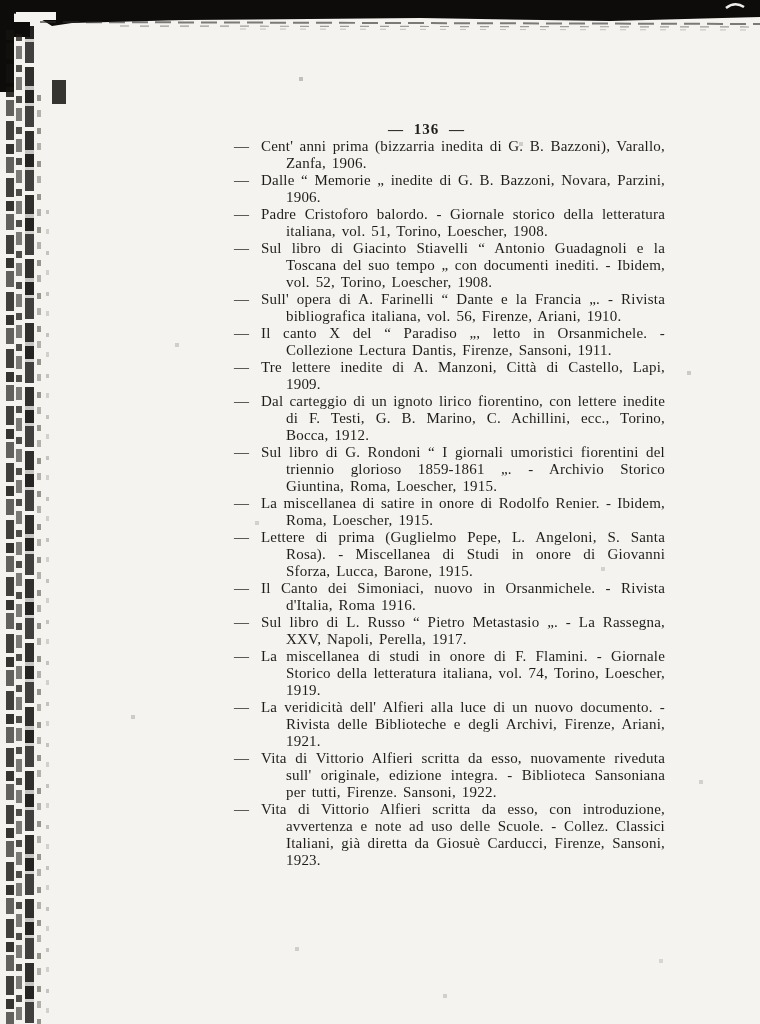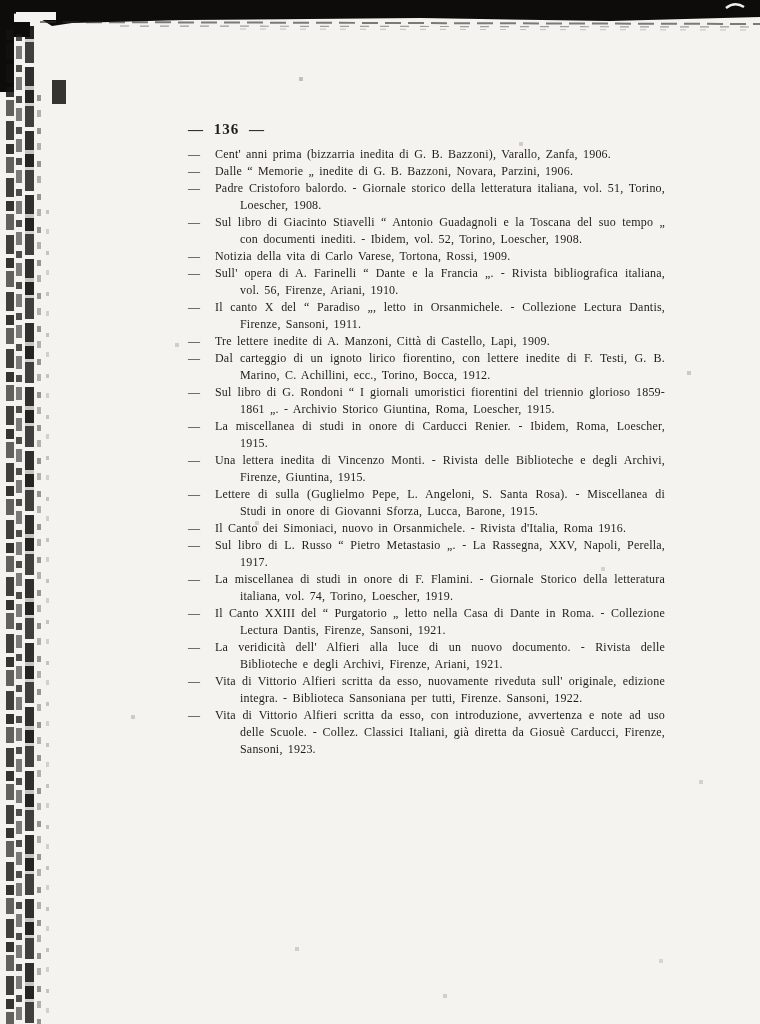--- a/index.html
+++ b/index.html
@@ -70,28 +70,29 @@
   }
   
   .content {
     position: absolute;
     left: 188px;
     top: 121px;
     width: 477px;
     color: #201d19;
   }
   .page-number {
+    text-align: center;
     font-size: 15px;
     font-weight: bold;
     letter-spacing: 1px;
     word-spacing: 5px;
     line-height: 17px;
-    margin-bottom: 8px;
+    margin-bottom: 0;
   }
-  .entries { font-size: 12px; line-height: 17px; }
+  .entries { font-size: 15px; line-height: 17px; margin-left: 46px; }
   .entry {
     margin: 0;
     text-align: justify;
     padding-left: 52px;
     text-indent: -52px;
     letter-spacing: 0.2px;
     word-spacing: 2px;
   }
   .entry .marker {
     display: inline-block;
@@ -123,32 +124,29 @@
   <div id="streak-5" class="streak"></div>
   <div id="speckles" class="artifact"></div>
 
   <div class="content">
     <div class="page-number">— 136 —</div>
     <div class="entries">
         <p class="entry"><span class="marker">—</span><span class="seg">Cent' anni prima (bizzarria inedita di G. B. Bazzoni), Varallo, Zanfa, 1906.</span></p>
         <p class="entry"><span class="marker">—</span><span class="seg">Dalle “ Memorie „ inedite di G. B. Bazzoni, Novara, Parzini, 1906.</span></p>
         <p class="entry"><span class="marker">—</span><span class="seg">Padre Cristoforo balordo. - </span><span class="seg italic">Giornale storico della letteratura italiana</span><span class="seg">, vol. 51, Torino, Loescher, 1908.</span></p>
         <p class="entry"><span class="marker">—</span><span class="seg">Sul libro di Giacinto Stiavelli “ Antonio Guadagnoli e la Toscana del suo tempo „ con documenti inediti. - </span><span class="seg italic">Ibidem</span><span class="seg">, vol. 52, Torino, Loescher, 1908.</span></p>
-        <p class="entry"><span class="marker">—</span><span class="seg">Notizia della vita di Carlo Varese, Tortona, Rossi, 1909.</span></p>
         <p class="entry"><span class="marker">—</span><span class="seg">Sull' opera di A. Farinelli “ Dante e la Francia „. - </span><span class="seg italic">Rivista bibliografica italiana</span><span class="seg">, vol. 56, Firenze, Ariani, 1910.</span></p>
         <p class="entry"><span class="marker">—</span><span class="seg">Il canto X del “ Paradiso „, letto in Orsanmichele. - Collezione </span><span class="seg italic">Lectura Dantis</span><span class="seg">, Firenze, Sansoni, 1911.</span></p>
         <p class="entry"><span class="marker">—</span><span class="seg">Tre lettere inedite di A. Manzoni, Città di Castello, Lapi, 1909.</span></p>
         <p class="entry"><span class="marker">—</span><span class="seg">Dal carteggio di un ignoto lirico fiorentino, con lettere inedite di F. Testi, G. B. Marino, C. Achillini, ecc., Torino, Bocca, 1912.</span></p>
         <p class="entry"><span class="marker">—</span><span class="seg">Sul libro di G. Rondoni “ I giornali umoristici fiorentini del triennio glorioso 1859-1861 „. - </span><span class="seg italic">Archivio Storico Giuntina</span><span class="seg">, Roma, Loescher, 1915.</span></p>
-        <p class="entry"><span class="marker">—</span><span class="seg">La miscellanea di studi in onore di Carducci Renier. - </span><span class="seg italic">Ibidem</span><span class="seg">, Roma, Loescher, 1915.</span></p>
-        <p class="entry"><span class="marker">—</span><span class="seg">Una lettera inedita di Vincenzo Monti. - </span><span class="seg italic">Rivista delle Biblioteche e degli Archivi</span><span class="seg">, Firenze, Giuntina, 1915.</span></p>
-        <p class="entry"><span class="marker">—</span><span class="seg">Lettere di sulla (Guglielmo Pepe, L. Angeloni, S. Santa Rosa). - </span><span class="seg italic">Miscellanea di Studi in onore di Giovanni Sforza</span><span class="seg">, Lucca, Barone, 1915.</span></p>
+        <p class="entry"><span class="marker">—</span><span class="seg">La miscellanea di satire in onore di Rodolfo Renier. - </span><span class="seg italic">Ibidem</span><span class="seg">, Roma, Loescher, 1915.</span></p>
+        <p class="entry"><span class="marker">—</span><span class="seg">Lettere di prima (Guglielmo Pepe, L. Angeloni, S. Santa Rosa). - </span><span class="seg italic">Miscellanea di Studi in onore di Giovanni Sforza</span><span class="seg">, Lucca, Barone, 1915.</span></p>
         <p class="entry"><span class="marker">—</span><span class="seg">Il Canto dei Simoniaci, nuovo in Orsanmichele. - </span><span class="seg italic">Rivista d'Italia</span><span class="seg">, Roma 1916.</span></p>
         <p class="entry"><span class="marker">—</span><span class="seg">Sul libro di L. Russo “ Pietro Metastasio „. - </span><span class="seg italic">La Rassegna</span><span class="seg">, XXV, Napoli, Perella, 1917.</span></p>
         <p class="entry"><span class="marker">—</span><span class="seg">La miscellanea di studi in onore di F. Flamini. - </span><span class="seg italic">Giornale Storico della letteratura italiana</span><span class="seg">, vol. 74, Torino, Loescher, 1919.</span></p>
-        <p class="entry"><span class="marker">—</span><span class="seg">Il Canto XXIII del “ Purgatorio „ letto nella Casa di Dante in Roma. - Collezione </span><span class="seg italic">Lectura Dantis</span><span class="seg">, Firenze, Sansoni, 1921.</span></p>
         <p class="entry"><span class="marker">—</span><span class="seg">La veridicità dell' Alfieri alla luce di un nuovo documento. - </span><span class="seg italic">Rivista delle Biblioteche e degli Archivi</span><span class="seg">, Firenze, Ariani, 1921.</span></p>
         <p class="entry"><span class="marker">—</span><span class="seg">Vita di Vittorio Alfieri scritta da esso, nuovamente riveduta sull' originale, edizione integra. - Biblioteca Sansoniana per tutti, Firenze. Sansoni, 1922.</span></p>
         <p class="entry"><span class="marker">—</span><span class="seg">Vita di Vittorio Alfieri scritta da esso, con introduzione, avvertenza e note ad uso delle Scuole. - Collez. </span><span class="seg italic">Classici Italiani</span><span class="seg">, già diretta da Giosuè Carducci, Firenze, Sansoni, 1923.</span></p>
       </div>
   </div>
 
 </div>
 
 </body></html>

